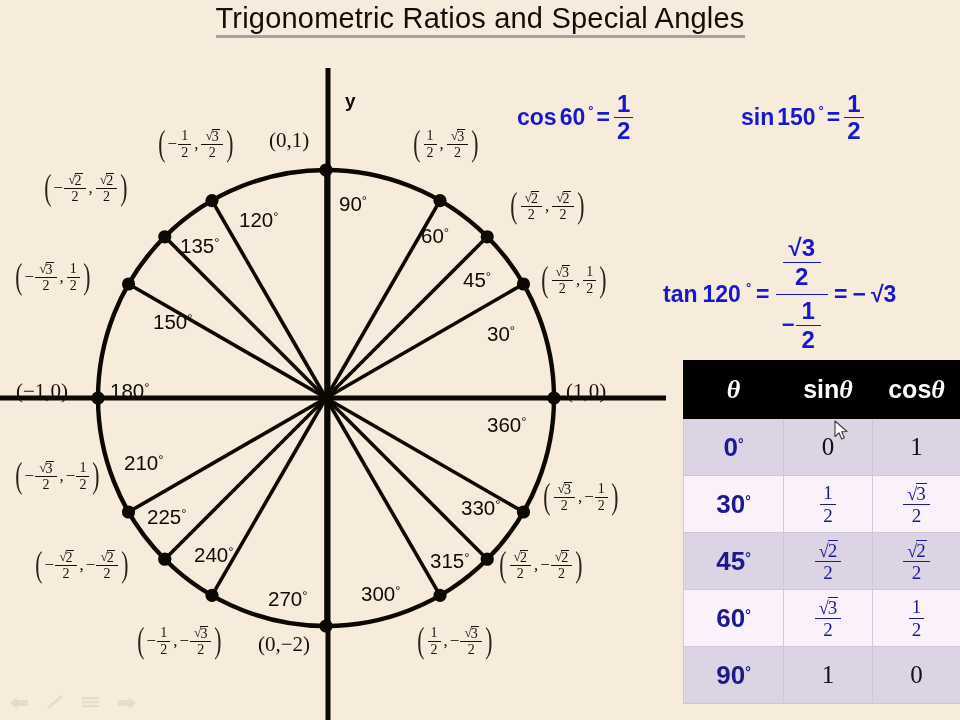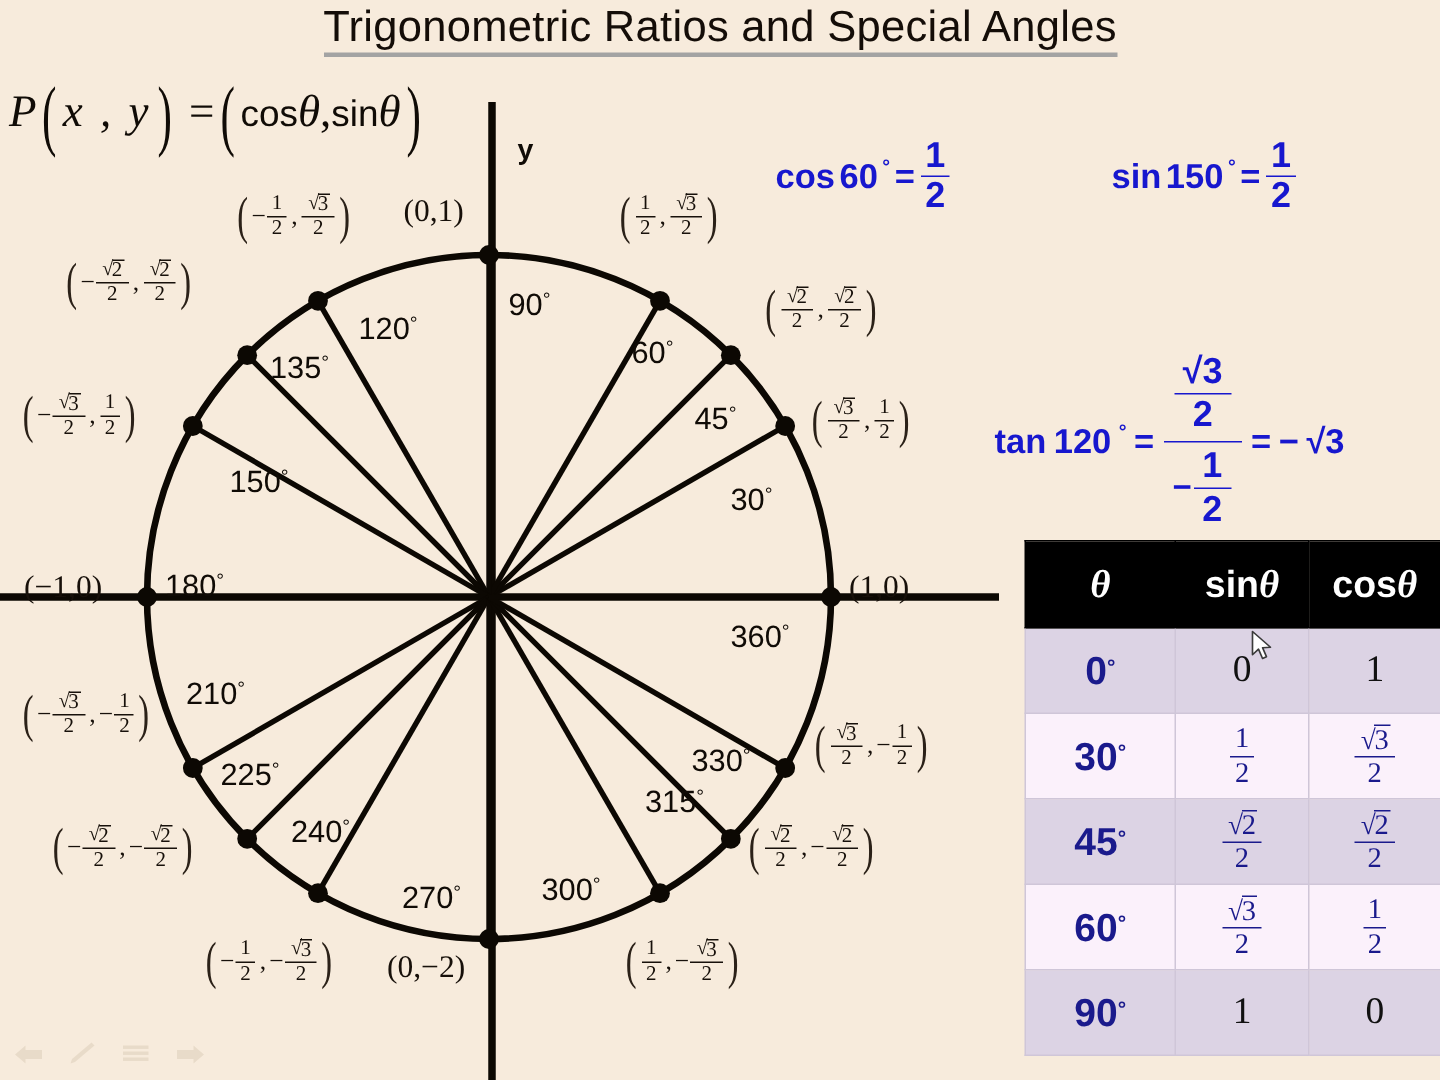--- a/index.html
+++ b/index.html
@@ -100,24 +100,20 @@
 </style>
 </head>
 <body>
 
 <div id="stage">
 
   <div class="title">
     <span>Trigonometric Ratios and Special Angles</span>
   </div>
 
-  <div class="pform">
-    <i>P</i><span class="bp">(</span><i style="letter-spacing:2px">x , y</i><span class="bp">)</span>
-    <span>=</span><span class="bp">(</span><span class="fn">cos</span><i>θ</i><span>,</span><span class="fn">sin</span><i>θ</i><span class="bp">)</span>
-  </div>
 
   <div class="ylab">y</div>
 
   <svg width="960" height="720" style="position:absolute;left:0;top:0;">
     <g id="circle-group" stroke="#0c0803" fill="none">
         <line x1="0" y1="398" x2="666" y2="398" stroke-width="5"></line>
         <line x1="328" y1="68" x2="328" y2="720" stroke-width="5"></line>
         <circle cx="326" cy="398" r="228" stroke-width="4.4"></circle>
         <line x1="326" y1="398" x2="523.453792062852" y2="284" stroke-width="3.6"></line>
         <circle cx="523.453792062852" cy="284" r="6.6" fill="#0c0803" stroke="none"></circle>
@@ -207,21 +203,21 @@
       <div class="ang" style="left: 339px; top: 192px;">90<span class="deg">°</span></div>
       <div class="ang" style="left: 239px; top: 208px;">120<span class="deg">°</span></div>
       <div class="ang" style="left: 180px; top: 234px;">135<span class="deg">°</span></div>
       <div class="ang" style="left: 153px; top: 276px; margin-top: 34px;">150<span class="deg">°</span></div>
       <div class="ang" style="left: 110px; top: 379px;">180<span class="deg">°</span></div>
       <div class="ang" style="left: 124px; top: 451px;">210<span class="deg">°</span></div>
       <div class="ang" style="left: 147px; top: 505px;">225<span class="deg">°</span></div>
       <div class="ang" style="left: 194px; top: 543px;">240<span class="deg">°</span></div>
       <div class="ang" style="left: 268px; top: 587px;">270<span class="deg">°</span></div>
       <div class="ang" style="left: 361px; top: 582px;">300<span class="deg">°</span></div>
-      <div class="ang" style="left: 430px; top: 523px; text-align: center;">315<span class="deg">°</span></div>
+      <div class="ang" style="left: 430px; top: 549px; text-align: center;">315<span class="deg">°</span></div>
       <div class="ang" style="left: 461px; top: 496px;">330<span class="deg">°</span></div>
       <div class="ang" style="left: 487px; top: 413px;">360<span class="deg">°</span></div>
       <div class="pt" style="left: 269px; top: 128px;">(0,1)</div>
       <div class="pt" style="left: 566px; top: 379px;">(1,0)</div>
       <div class="pt" style="left: 16px; top: 379px;">(−1,0)</div>
       <div class="pt" style="left: 258px; top: 632px;">(0,−2)</div>
       <div class="coord" style="left: 539px; top: 264px;">
         <span class="paren">(</span>
         <span class="frac">
           <span class="num"><span class="sq"></span><span class="sqb">3</span></span>

